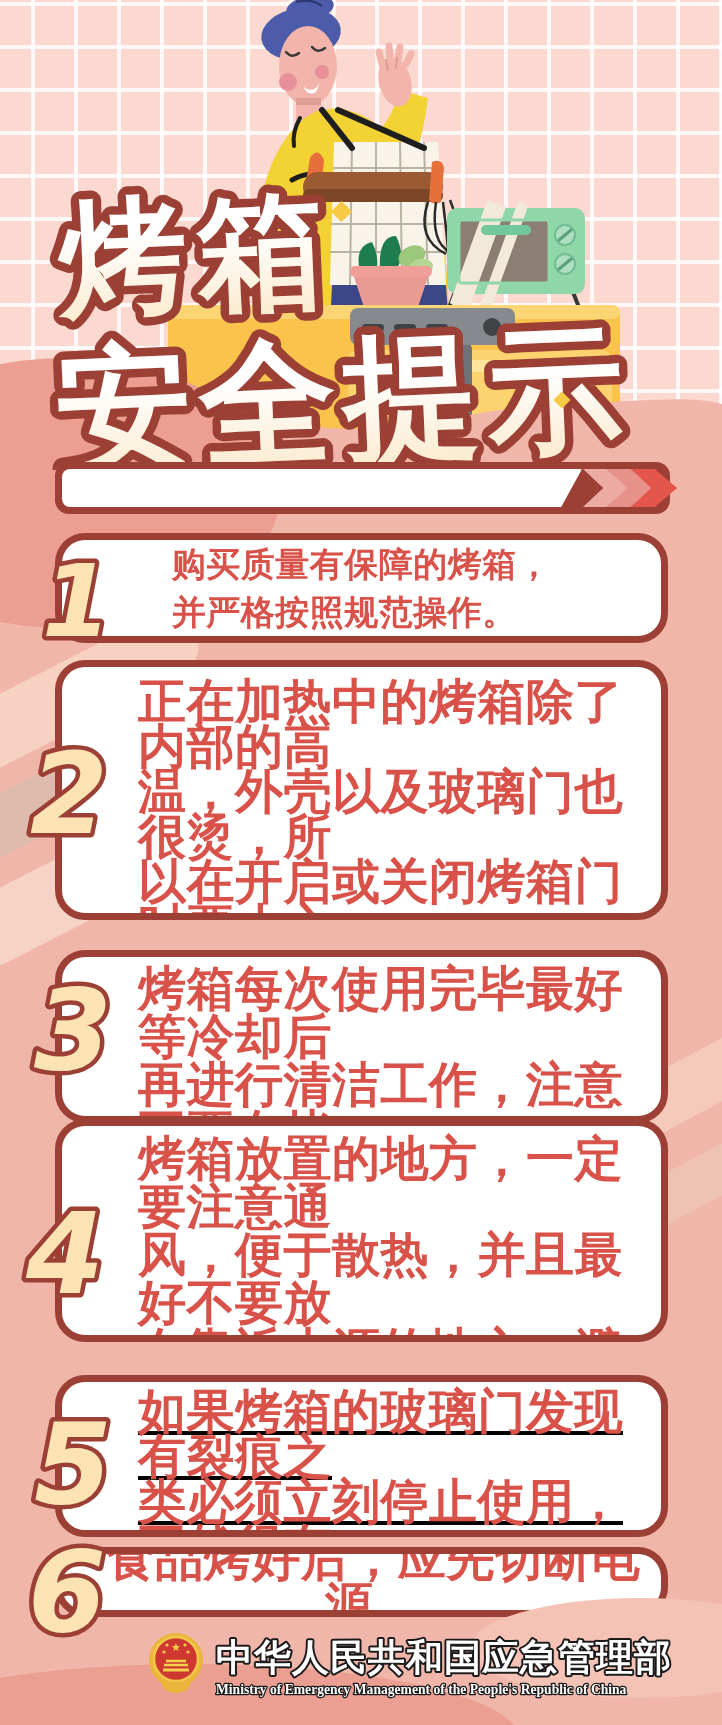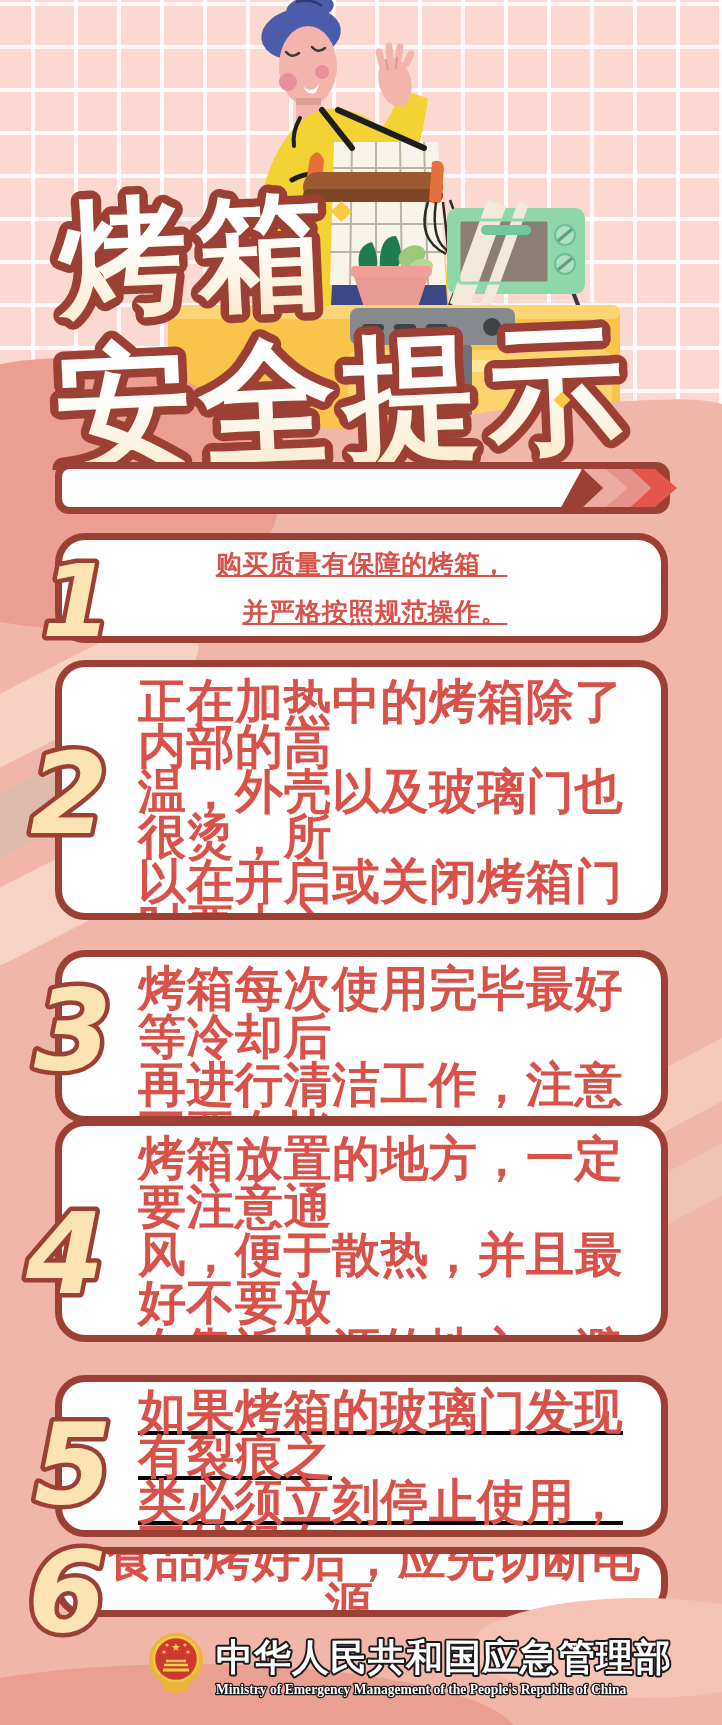--- a/index.html
+++ b/index.html
@@ -67,21 +67,21 @@
   .card{
     position:absolute;left:55px;width:613px;box-sizing:border-box;
     background:#ffffff;border:7px solid #9c4036;border-radius:30px;
     overflow:hidden;
   }
   .tip-text{
     font-weight:bold;color:#d8524a;white-space:pre-line;
     font-size:48px;line-height:46px;letter-spacing:.5px;
   }
   .card-1{top:533px;height:110px;display:flex;align-items:center;justify-content:center;}
-  .card-1 .tip-text{text-align:right;font-size:26px;line-height:48px;text-decoration:underline;}
+  .card-1 .tip-text{text-align:left;font-size:34px;line-height:48px;}
   .card-2{top:660px;height:260px;padding:12px 18px 0 76px;}
   .card-2 .tip-text{line-height:45px;}
   .card-3{top:942px;height:173px;padding:8px 18px 0 76px;line-height:48px;margin-top:8px;}
   .card-3 .tip-text{line-height:48px;}
   .card-4{top:1119px;height:223px;padding:9px 18px 0 76px;}
   .card-4 .tip-text{line-height:48px;}
   .card-5{top:1375px;height:162px;padding:7px 18px 0 76px;text-decoration:underline;}
   .card-5 .tip-text{line-height:45px;}
   .card-6{top:1547px;height:70px;display:flex;align-items:center;justify-content:center;}
   .card-6 .tip-text{text-align:center;margin-left:24px;}

